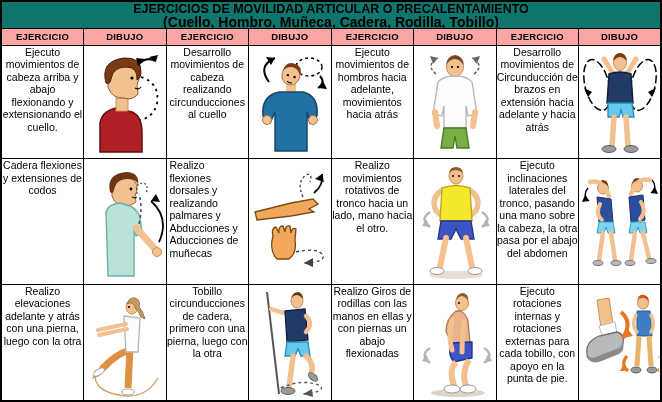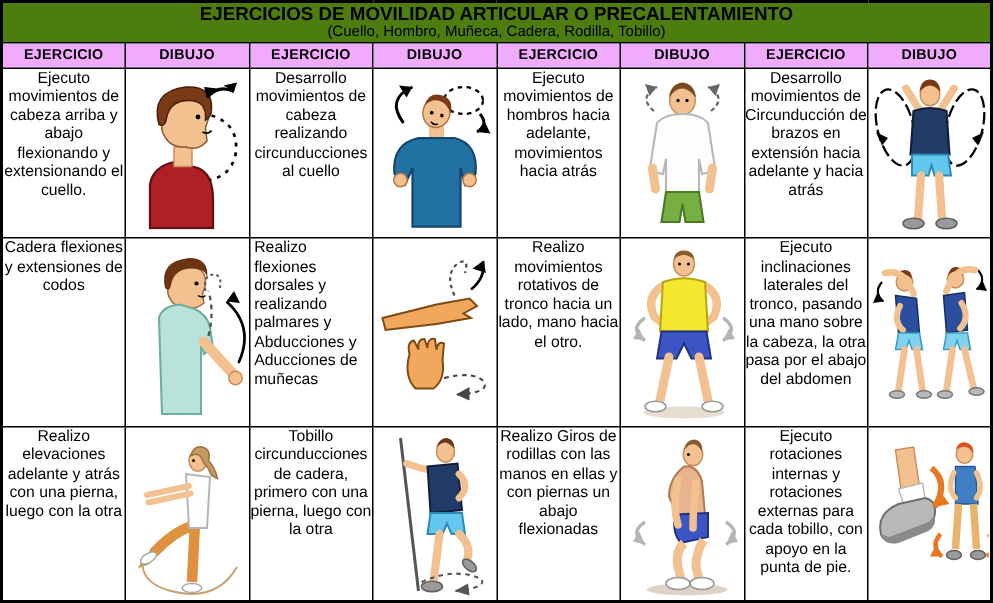--- a/index.html
+++ b/index.html
@@ -1,22 +1,22 @@
 <!DOCTYPE html>
 <html><head>
 <meta charset="utf-8">
 <style>
   html,body{margin:0;padding:0;background:#fff;}
   .sheet{width:662px;height:402px;box-sizing:border-box;font-family:"Liberation Sans",sans-serif;color:#000;}
   table.grid{width:662px;height:402px;border-collapse:collapse;table-layout:fixed;border:2px solid #000;background:#fff;}
   table.grid td, table.grid th{border:1px solid #000;padding:0;overflow:hidden;}
-  .title-cell{background:#4d7c0f;text-align:center;vertical-align:middle;height:26px;}
+  .title-cell{background:#0f766e;text-align:center;vertical-align:middle;height:26px;}
   .title{font-weight:bold;font-size:12.5px;line-height:13px;}
-  .subtitle{font-weight:normal;font-size:10px;line-height:12px;}
-  th.colhead{background:#f0abfc;font-size:9.5px;font-weight:bold;height:15px;text-align:center;vertical-align:middle;letter-spacing:0.2px;}
+  .subtitle{font-weight:bold;font-size:14px;line-height:12px;}
+  th.colhead{background:#fca5a5;font-size:9.5px;font-weight:bold;height:15px;text-align:center;vertical-align:middle;letter-spacing:0.2px;}
   td.ex{font-size:10.5px;line-height:12.5px;text-align:center;vertical-align:top;padding:3px 2px 2px 2px;}
   td.ex.left{text-align:left;padding-left:3px;}
   td.draw{text-align:center;vertical-align:middle;background:#fff;}
   tr.r1{height:112px;padding-left:11px;} tr.r2{height:124px;} tr.r3{height:115px;margin-left:48px;}
   svg{display:block;margin:0 auto;}
 </style>
 </head>
 <body>
 
 <div class="sheet">

